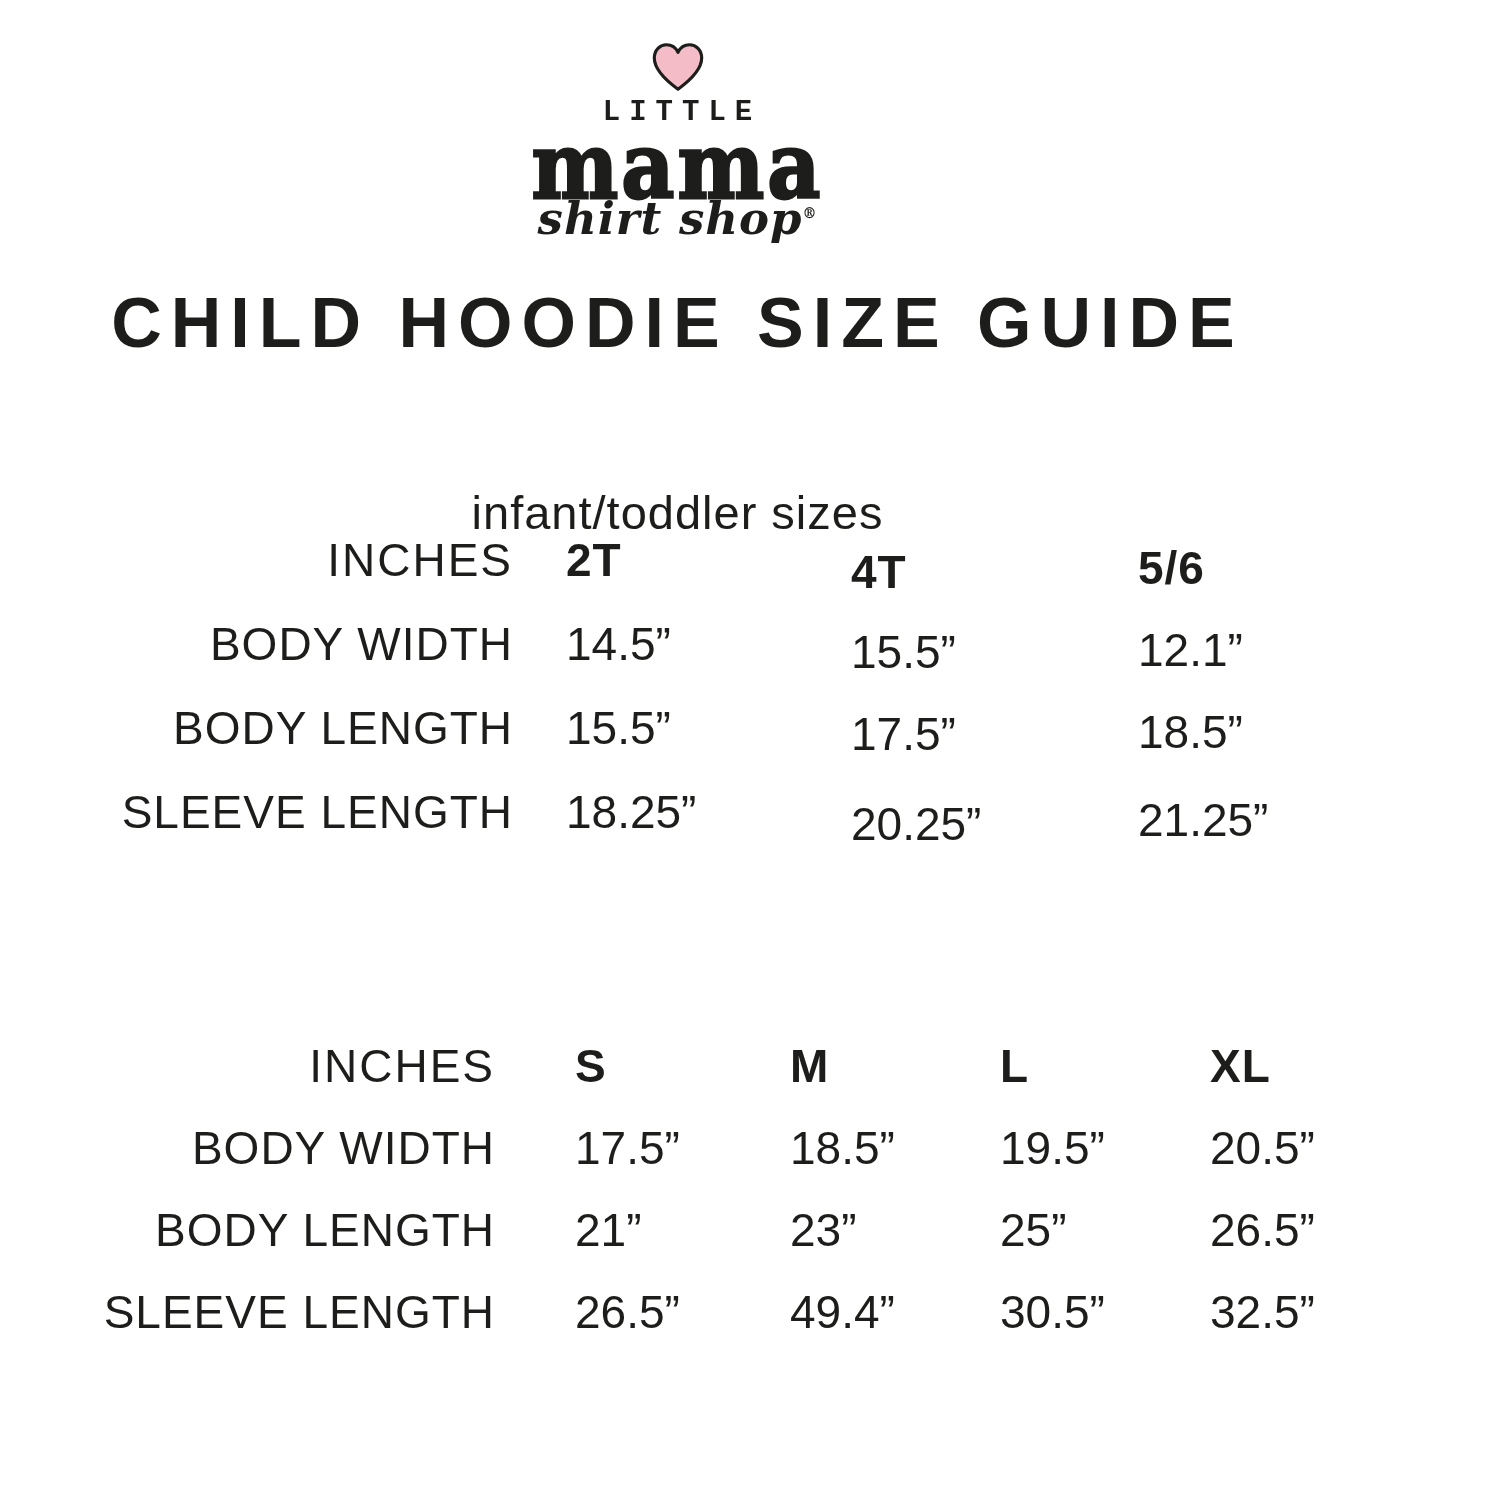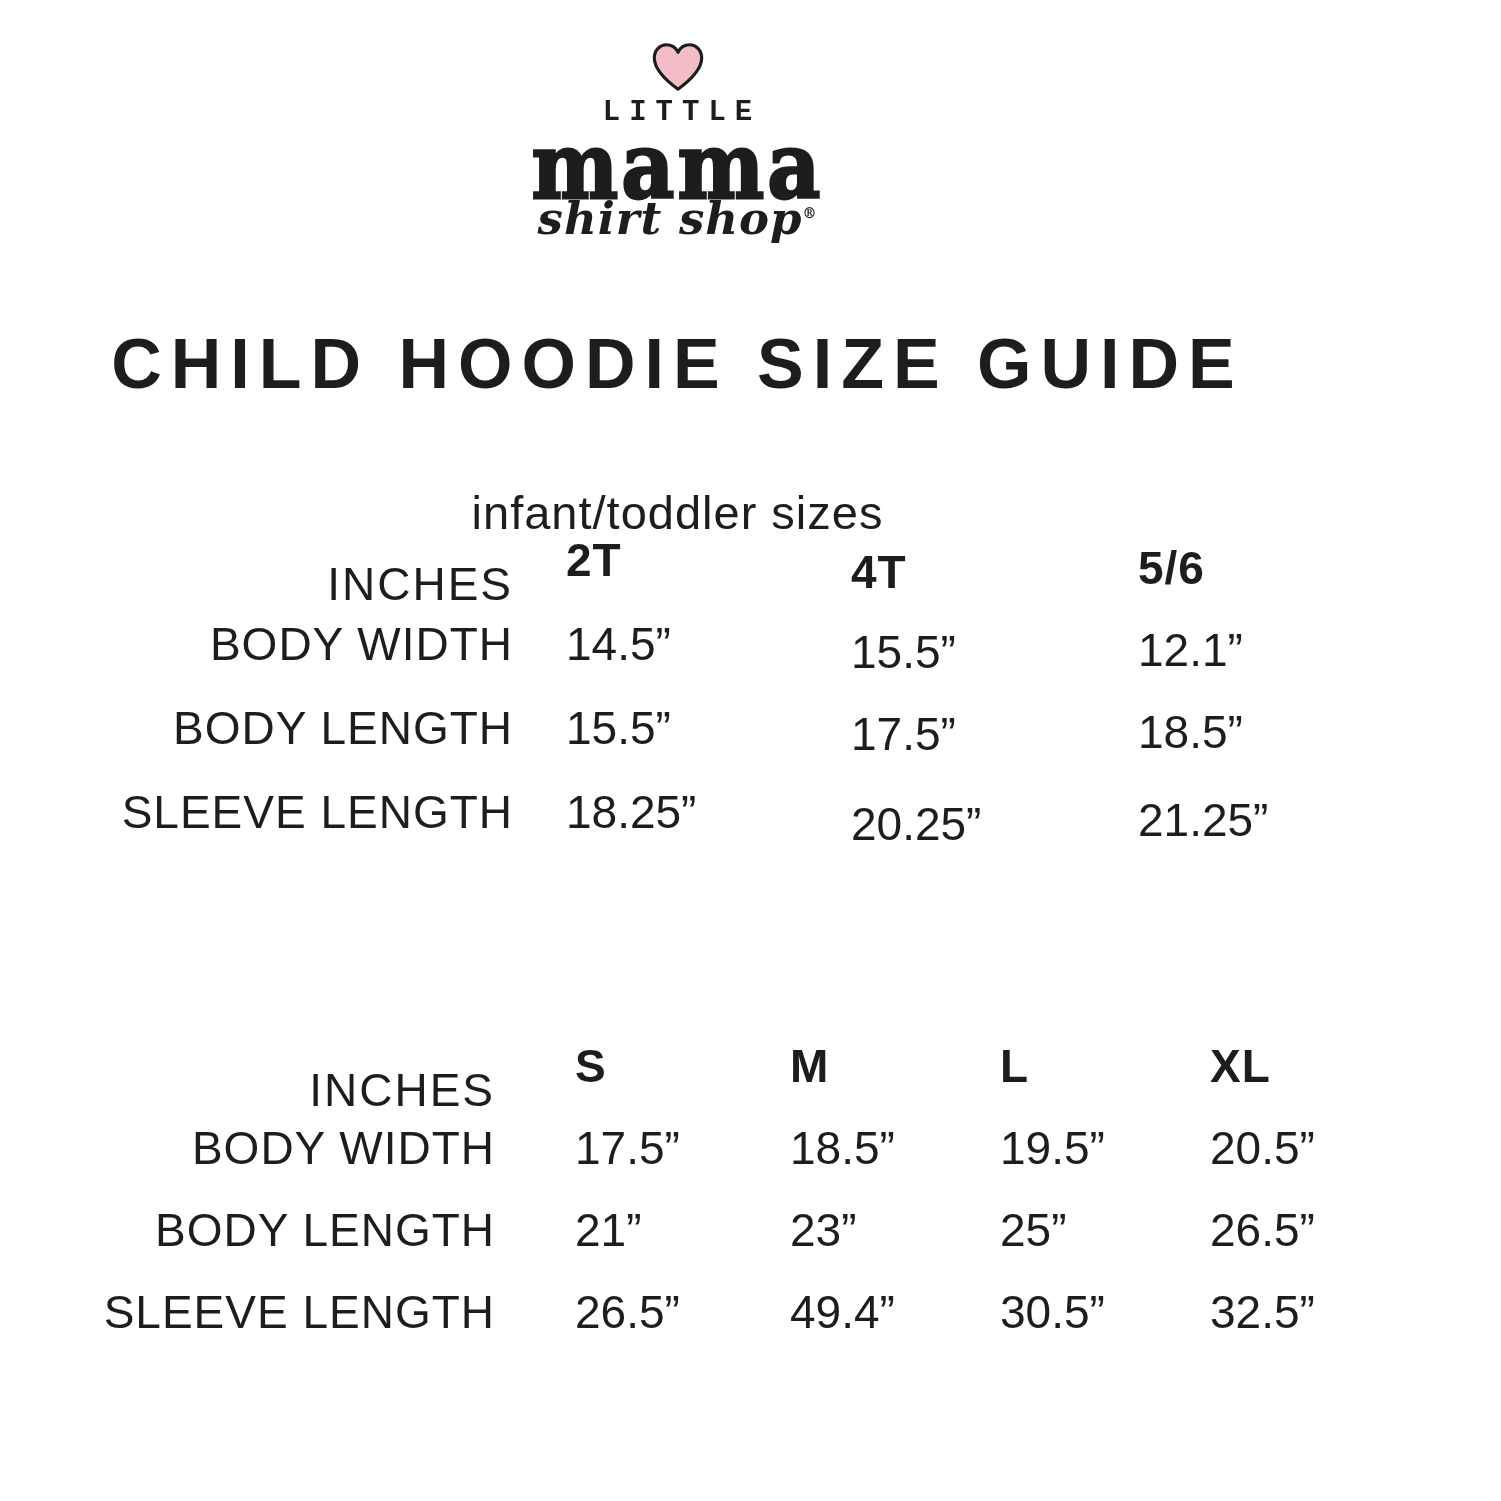--- a/index.html
+++ b/index.html
@@ -13,34 +13,34 @@
                 letter-spacing:9px;padding-left:9px;line-height:1.0;}
   .brand-mama{font-family:"DejaVu Serif",serif;font-weight:bold;font-size:82px;line-height:0.82;
               letter-spacing:3px;-webkit-text-stroke:2.5px #1d1d1b;margin-top:2px;
               transform:scaleY(1.12);transform-origin:top center;}
   .brand-script{font-family:"DejaVu Serif",serif;font-style:italic;font-weight:bold;font-size:45px;
                 line-height:1.0;letter-spacing:1px;}
   .brand-script sup{font-size:14px;}
 
   
   .page-title{position:absolute;top:288px;left:0;width:100%;text-align:center;
-              font-weight:bold;font-size:70px;letter-spacing:9px;line-height:1.0;margin-top:41px;}
+              font-weight:bold;font-size:70px;letter-spacing:9px;line-height:1.0;}
   .section-title{position:absolute;left:0;width:100%;text-align:center;
                  font-size:47px;font-weight:normal;letter-spacing:1px;line-height:1.1;}
   .section-title.infant{top:448px;margin-top:39px;}
   .section-title.youth{top:938px;}
 
   
   .size-table{position:absolute;display:grid;}
   .size-table.infant{left:100px;top:534px;width:1321px;
                      grid-template-columns:466px 285px 287px 283px;grid-auto-rows:84px;}
   .size-table.youth{left:100px;top:1040px;width:1325px;
                     grid-template-columns:475px 215px 210px 210px 215px;grid-auto-rows:82px;}
   .cell{font-size:46px;line-height:1.15;text-align:left;white-space:nowrap;}
-  .corner{font-weight:normal;text-align:right;letter-spacing:2px;margin-top:24px;}
+  .corner{font-weight:normal;text-align:right;letter-spacing:2px;}
   .infant .corner{padding-right:53px;}
   .youth  .corner{padding-right:80px;}
   .colhead{font-weight:bold;letter-spacing:1px;}
   .rowlabel{font-weight:normal;text-align:right;letter-spacing:1px;}
   .infant .rowlabel{padding-right:53px;}
   .youth  .rowlabel{padding-right:80px;}
   .dy4{transform:translateY(4px);} .dy6{transform:translateY(6px);}
   .dy8{transform:translateY(8px);} .dy12{transform:translateY(12px);}
 </style>
 </head>

